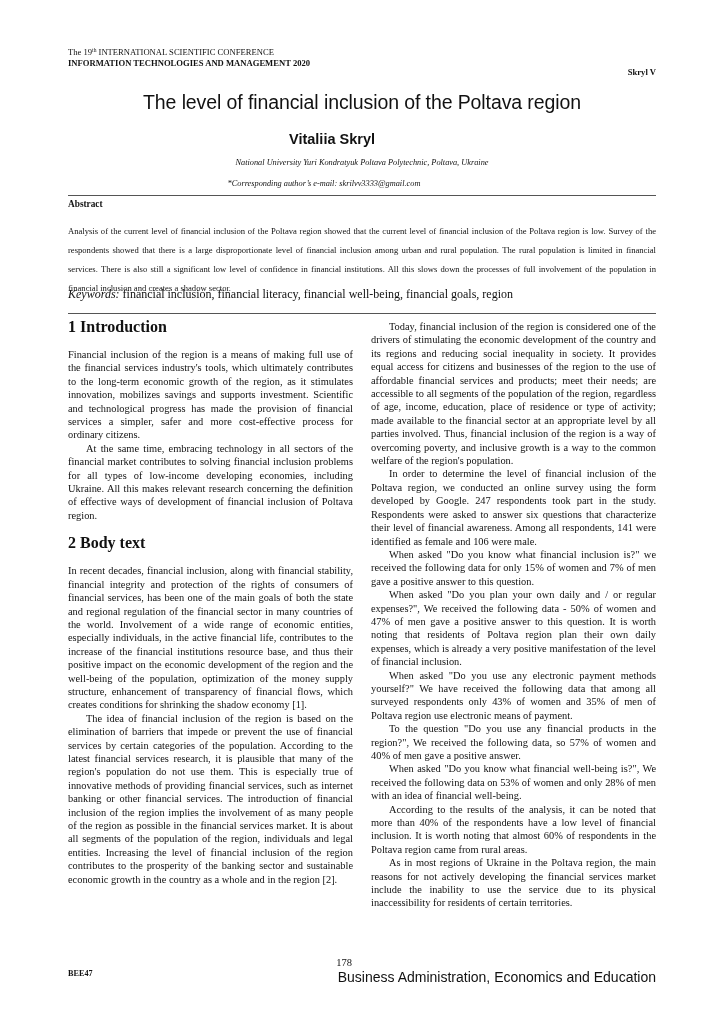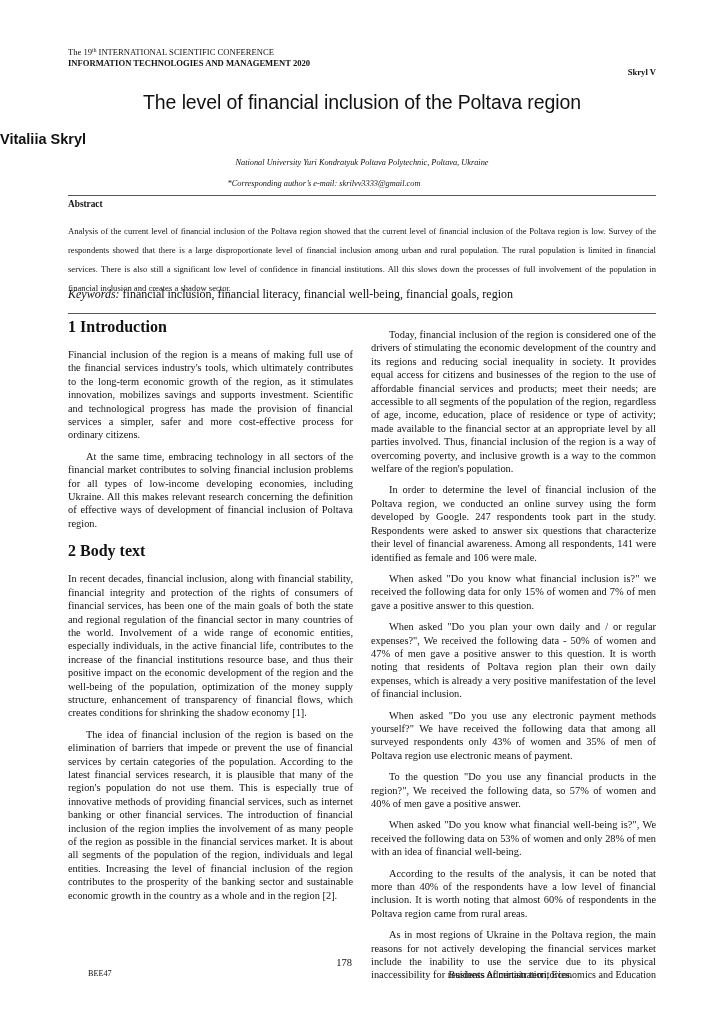--- a/index.html
+++ b/index.html
@@ -7,44 +7,44 @@
   .serif { font-family: "Liberation Serif", "DejaVu Serif", serif; }
   .sans { font-family: "Liberation Sans", "DejaVu Sans", sans-serif; }
 
   #conf-header { position: absolute; left: 68px; top: 45px; width: 588px; font-size: 8.6px; line-height: 11px; }
   #conf-header .l1 sup { font-size: 5.5px; vertical-align: 3px; }
   #conf-header .l2 { font-weight: bold; }
   #conf-header .l3 { font-style: italic; font-weight: bold; }
   #running-author { position: absolute; right: 68px; top: 67px; font-size: 8.6px; font-weight: bold; }
 
   #paper-title { position: absolute; left: 0; width: 724px; top: 91px; text-align: center; font-size: 19.5px; font-weight: normal; letter-spacing: -0.1px; }
-  #author-name { position: absolute; left: 0; width: 664px; top: 131px; text-align: left; font-size: 14.5px; font-weight: bold; }
+  #author-name { position: absolute; left: 0; width: 664px; top: 131px; text-align: center; font-size: 14.5px; font-weight: bold; }
   #affiliation { position: absolute; left: 0; width: 724px; top: 158px; text-align: center; font-size: 8.3px; font-style: italic; }
   #email { position: absolute; left: 0; width: 648px; top: 179px; text-align: center; font-size: 8.3px; font-style: italic; }
 
   .rule { position: absolute; left: 68px; width: 588px; height: 0; border-top: 1.3px solid #555; }
   #rule-1 { top: 195px; }
   #rule-2 { top: 313px; }
 
   #abstract-heading { position: absolute; left: 68px; top: 199px; font-size: 9.3px; font-weight: bold; }
   #abstract-text { position: absolute; left: 68px; top: 222px; width: 588px; font-size: 8.6px; line-height: 19px; text-align: justify; }
   #keywords { position: absolute; left: 68px; top: 287px; width: 588px; font-size: 12px; }
   #keywords .kw-label { font-style: italic; }
 
   .col { position: absolute; top: 320px; width: 285px; font-size: 10.4px; line-height: 13.4px; text-align: justify; }
   #col-left { left: 68px; }
   #col-right { left: 371px; }
   .col h2 { font-size: 16px; font-weight: bold; margin: 0; line-height: 14px; }
   .col p { margin: 0; }
-  .col p.indent { text-indent: 18px; margin-top: 8px; }
+  .col p.indent { text-indent: 18px; }
   .gap-h { height: 14px; }
 
   #page-number { position: absolute; left: 0; width: 688px; top: 957px; text-align: center; font-size: 10.5px; }
-  #footer-left { position: absolute; left: 68px; top: 969px; font-size: 8.2px; font-weight: normal; margin-left: 20px; }
-  #footer-right { position: absolute; right: 68px; top: 969px; font-size: 10px; font-family: Liberation Serif, serif; }
+  #footer-left { position: absolute; left: 68px; top: 969px; font-size: 8.2px; font-weight: bold; }
+  #footer-right { position: absolute; right: 68px; top: 969px; font-size: 14px; }
 </style>
 </head>
 <body>
 
 <div id="conf-header" class="serif">
   <div class="l1"><span>The 19</span><sup>th</sup><span> INTERNATIONAL SCIENTIFIC CONFERENCE</span></div>
   <div class="l2">INFORMATION TECHNOLOGIES AND MANAGEMENT 2020</div>
 </div>
 <div id="running-author" class="serif">Skryl V</div>
 

